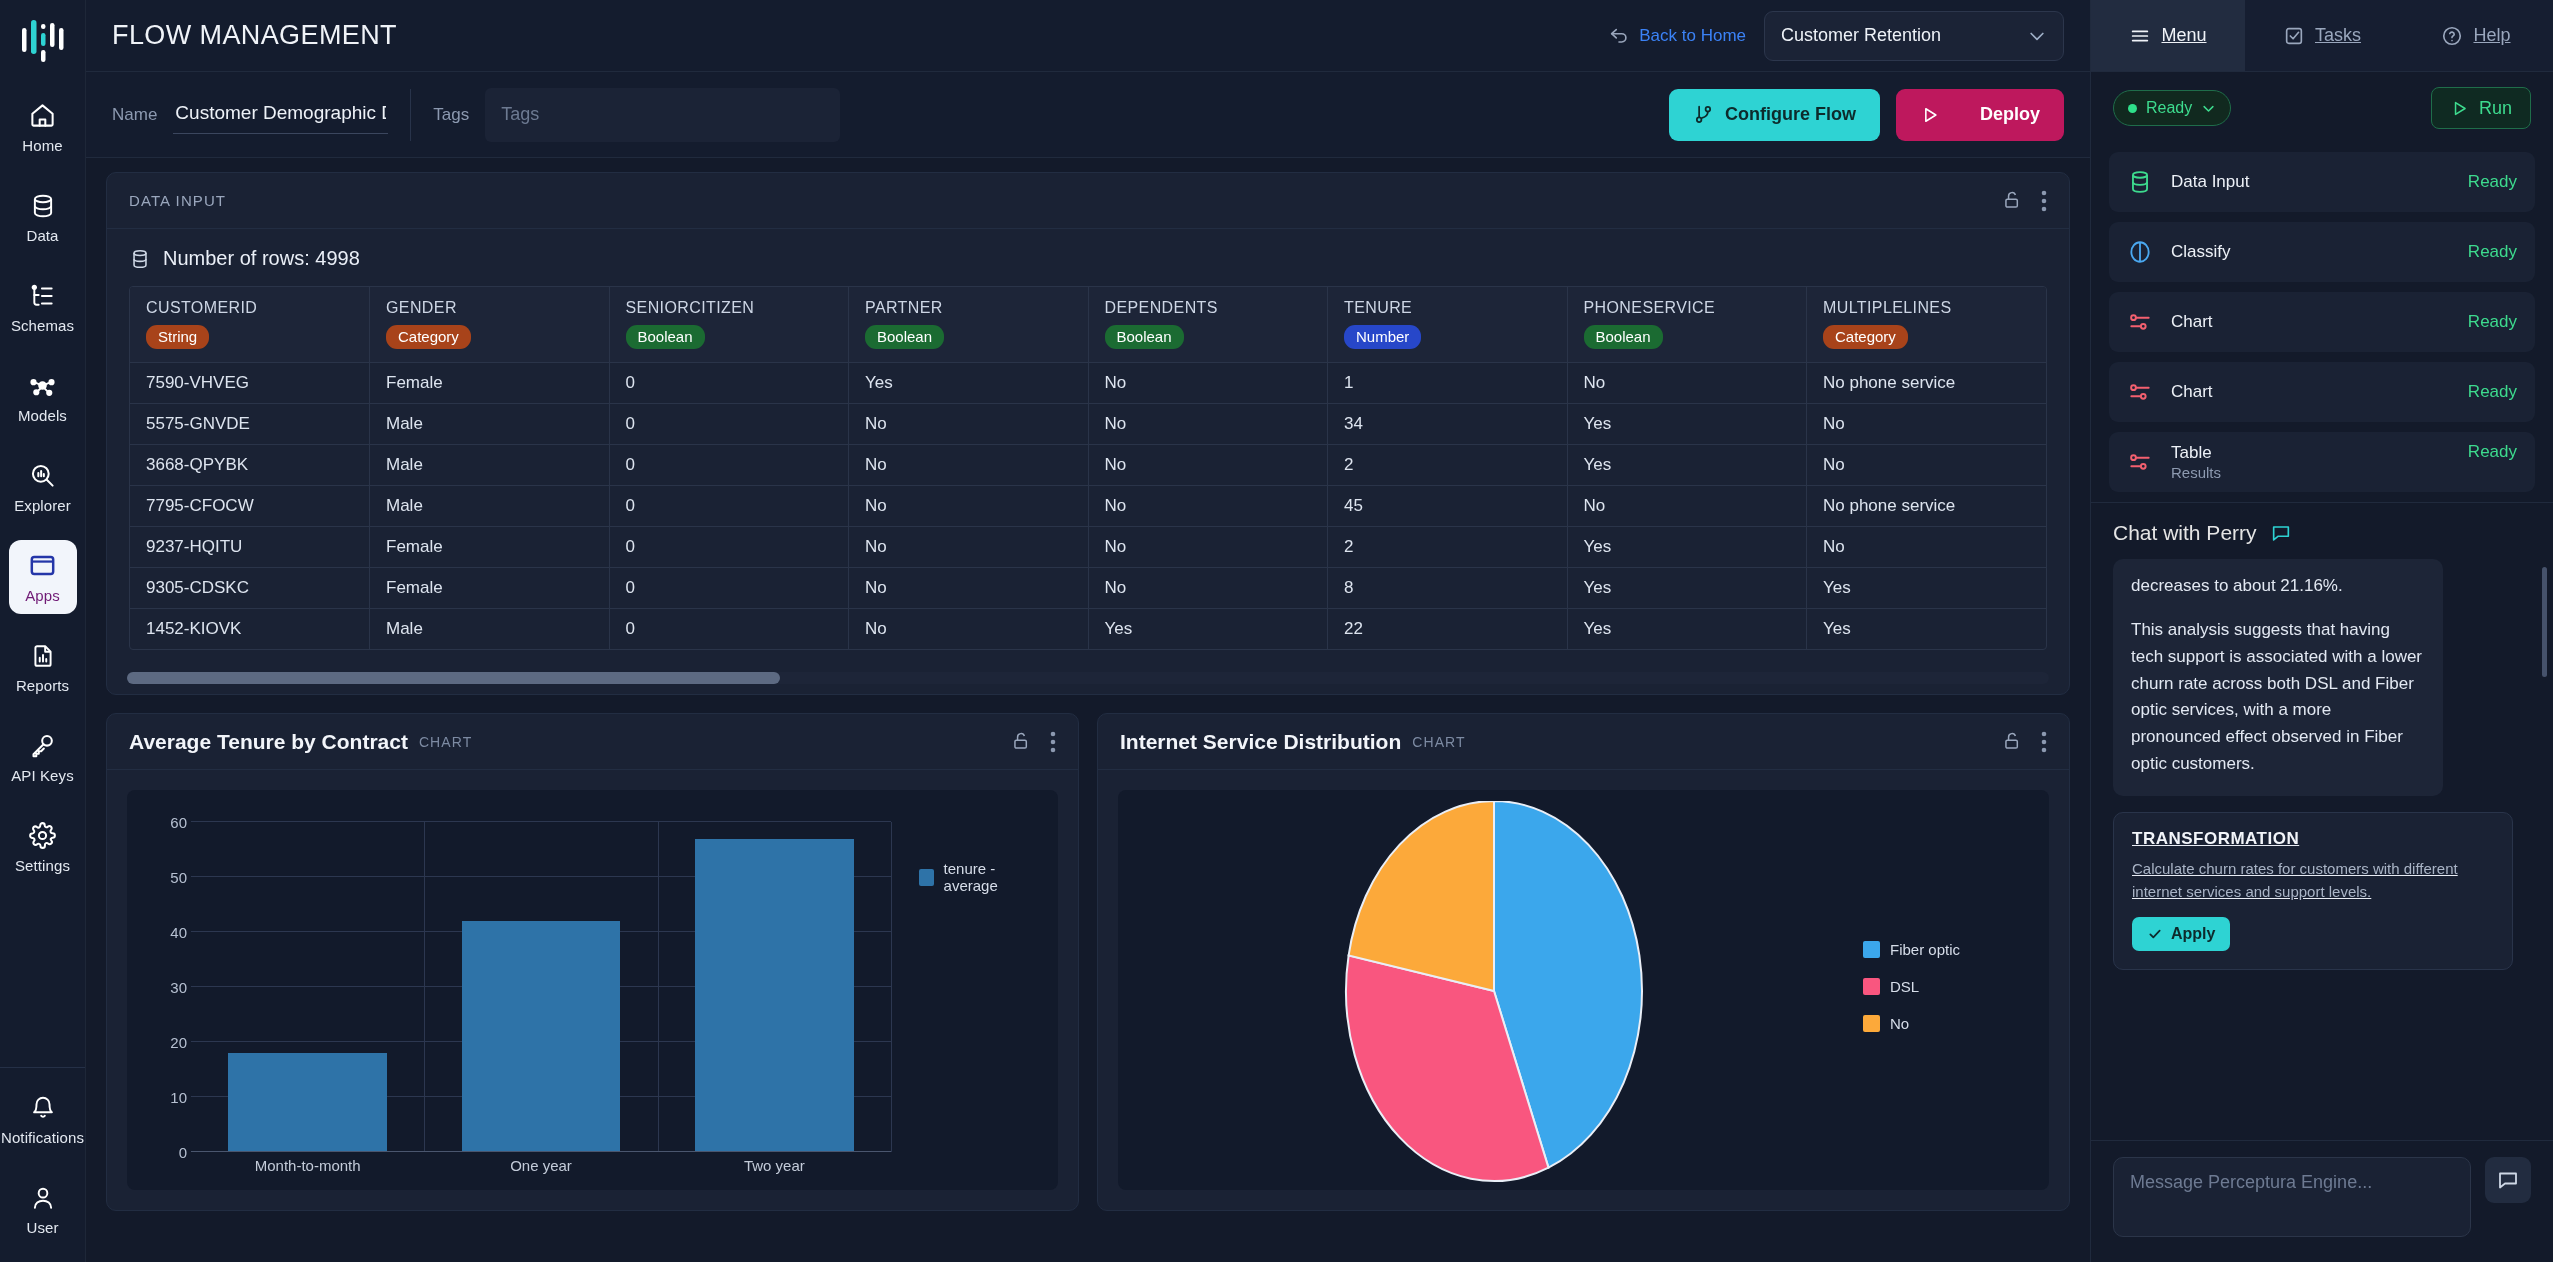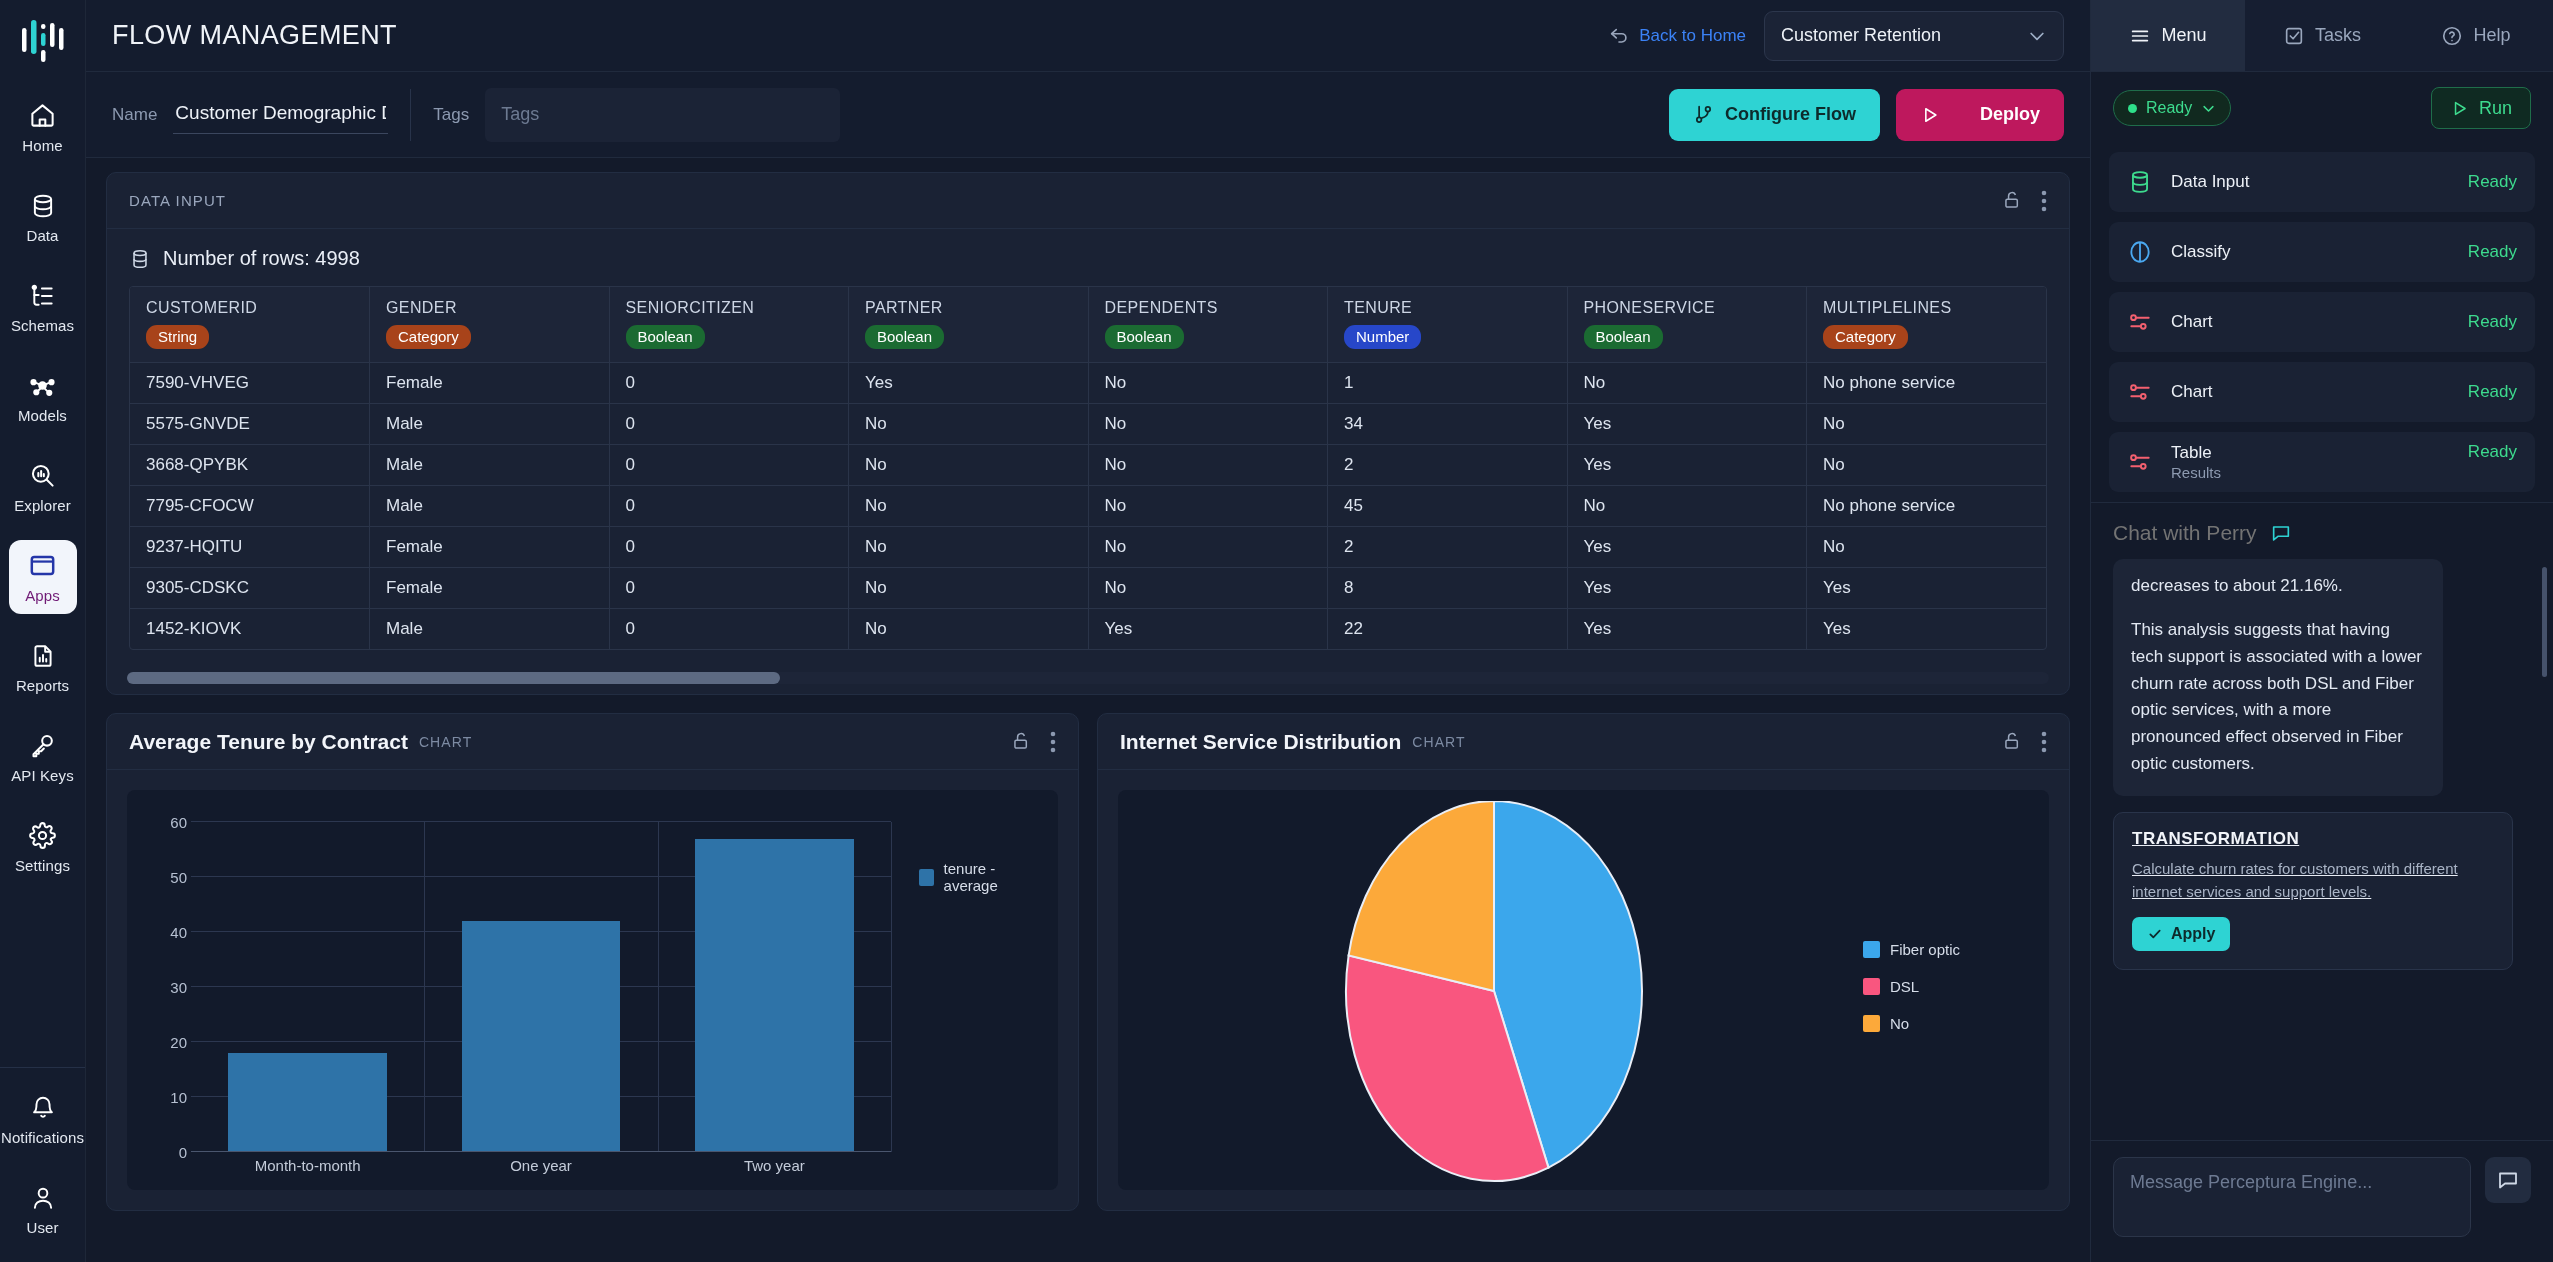--- a/index.html
+++ b/index.html
@@ -143,21 +143,21 @@
   
   .piewrap { display: flex; height: 100%; align-items: center; }
   .pie-holder { flex: 1 1 auto; display: flex; justify-content: center; align-items: center; }
   .pie-legend { width: 170px; padding-left: 4px; }
 
   
   .right { width: 463px; flex: 0 0 463px; background: #131a2a; border-left: 1px solid #202a3d;
            display: flex; flex-direction: column; }
   .right-tabs { height: 72px; flex: 0 0 72px; display: flex; border-bottom: 1px solid #202a3d; background:#161e31;}
   .rtab { flex: 1 1 0; display: flex; align-items: center; justify-content: center; gap: 10px;
-          font-size: 18px; color: #9aa7bd; cursor: pointer; }
+          font-size: 18px; color: #9aa7bd; cursor: pointer; text-decoration: underline; }
   .rtab.active { background: #222c40; color: #f0f3f8; }
   .right-actions { height: 72px; flex: 0 0 72px; display: flex; align-items: center; padding: 0 22px; }
   .pill-ready {
     border: 1px solid #1f6d4a; background: #11291f; color: #3ddb8e; border-radius: 18px;
     height: 36px; padding: 0 14px; display: flex; align-items: center; gap: 9px; font-size: 16px; cursor: pointer;
   }
   .dot { width: 9px; height: 9px; border-radius: 50%; background: #2ee08a; }
   .btn-run {
     margin-left: auto; border: 1px solid #1f6d4a; background: #0f2a22; color: #3ddb8e;
     border-radius: 8px; height: 42px; padding: 0 18px; display: flex; align-items: center; gap: 10px;
@@ -169,21 +169,21 @@
     display: flex; align-items: center; padding: 0 18px; cursor: pointer;
   }
   .step-ic { width: 30px; flex: 0 0 30px; display:flex; align-items:center; }
   .step-txt { margin-left: 14px; display: flex; flex-direction: column; }
   .step-name { font-size: 17px; color: #edf1f7; }
   .step-sub { font-size: 15px; color: #8d9ab0; margin-top: 1px; }
   .step-status { margin-left: auto; font-size: 17px; color: #3ddb8e; }
 
   .chat-head { border-top: 1px solid #202a3d; padding: 18px 22px 14px 22px;
                display: flex; align-items: center; gap: 13px; }
-  .chat-head-t { font-size: 21px; color: #737373; }
+  .chat-head-t { font-size: 21px; color: #e5e5e5; }
   .chat-scroll { flex: 1 1 auto; overflow: hidden; padding: 0 22px; position: relative; }
   .msg { background: #1d2537; border-radius: 10px; padding: 14px 18px 18px 18px; margin-bottom: 16px; width: 330px; }
   .msg p { font-size: 17px; line-height: 1.58; color: #e2e8f2; }
   .msg p + p { margin-top: 17px; }
   .sbar { position: absolute; right: 6px; top: 8px; width: 5px; height: 110px; background: #46526b; border-radius: 3px; }
   .transform-card { background: #1a2234; border: 1px solid #29344a; border-radius: 10px; padding: 16px 18px 18px 18px; width: 400px; text-decoration: underline;}
   .transform-title { font-size: 17px; font-weight: 700; letter-spacing: .5px; color: #f2f5fa; margin-bottom: 9px; }
   .transform-desc { font-size: 15px; color: #a9b4c6; line-height: 1.5; margin-bottom: 14px; }
   .btn-apply { background: #2ed3d3; color: #0d2b2c; border: none; border-radius: 7px; height: 34px;
                padding: 0 15px; display: inline-flex; align-items: center; gap: 8px;

